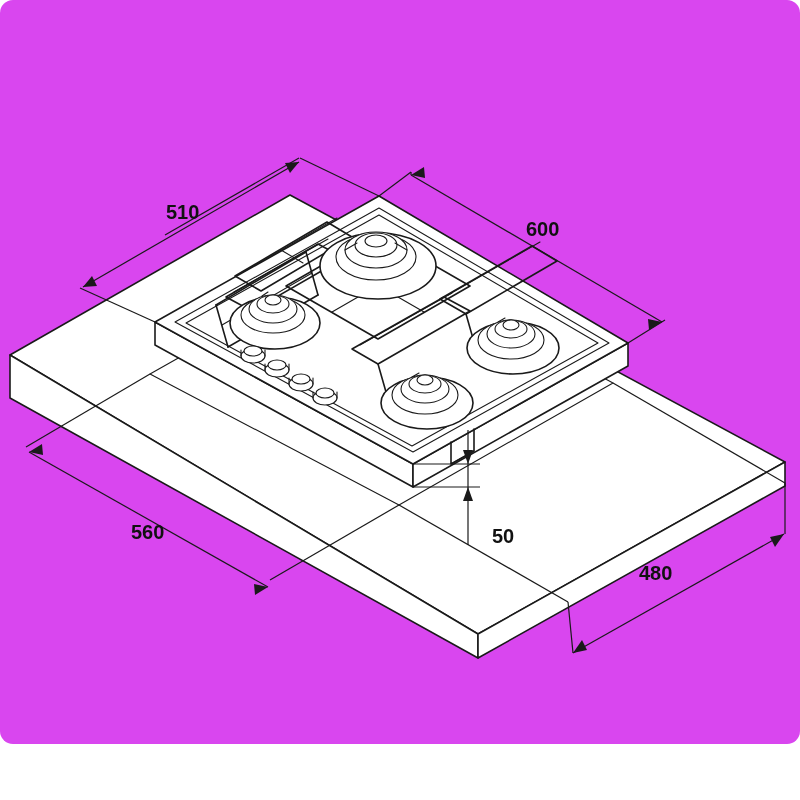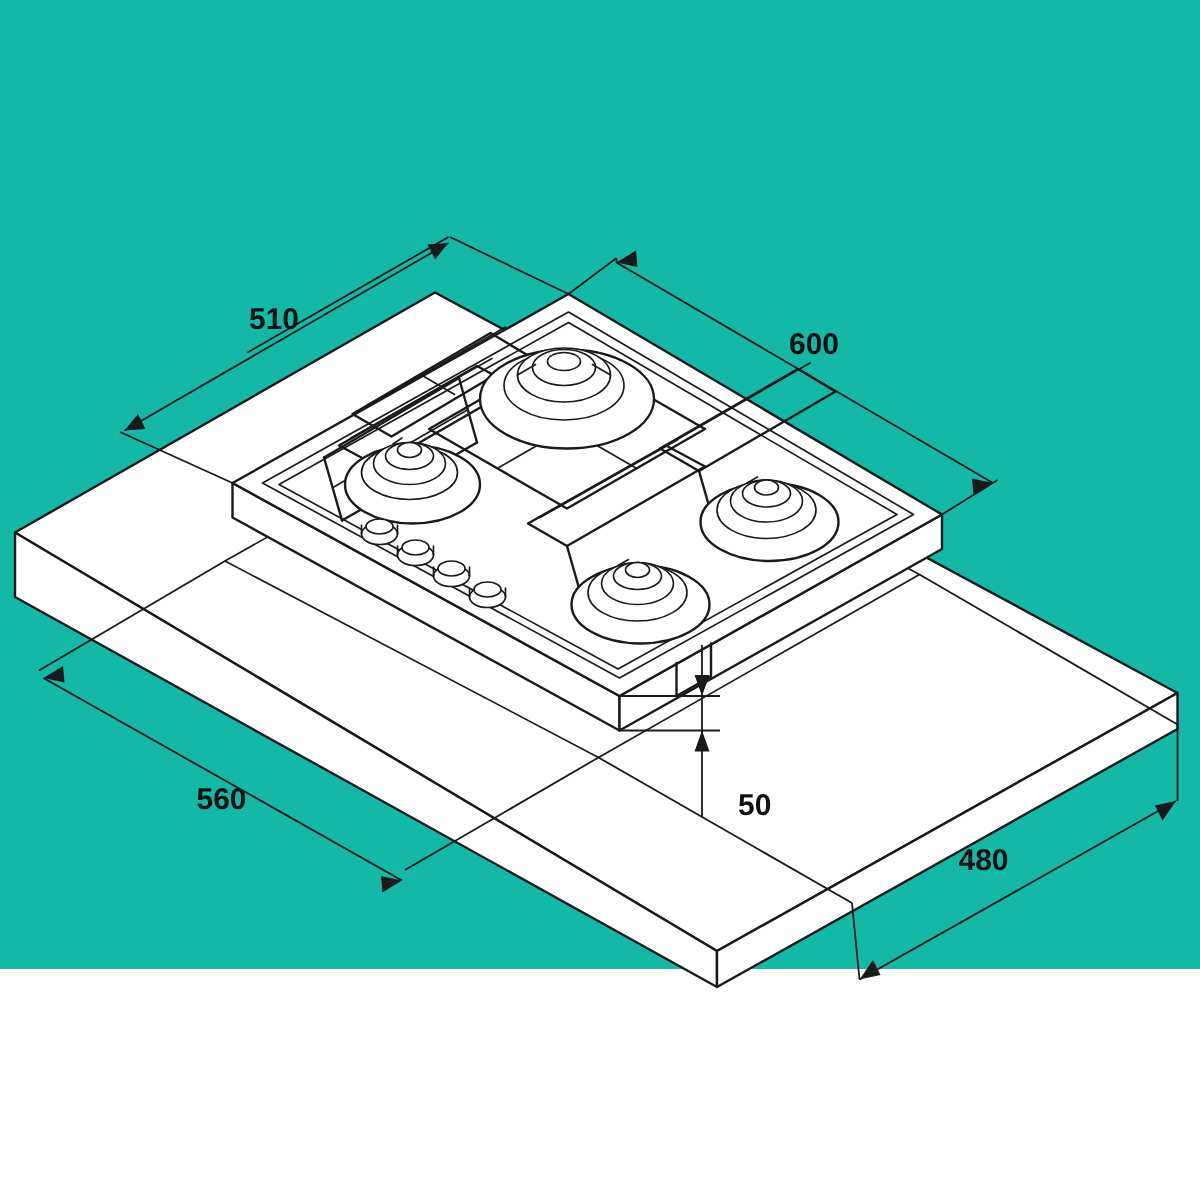--- a/index.html
+++ b/index.html
@@ -9,22 +9,23 @@
   }
   body {
     width: 800px;
     height: 800px;
     font-family: "Liberation Sans", sans-serif;
     overflow: hidden;
   }
   #diagram-root {
     position: relative;
     width: 800px;
-    height: 646px;
-    background: #14b8a6;
+    height: 744px;
+    background: #d946ef;
+    border-radius: 13px;
   }
   svg.drawing {
     position: absolute;
     top: 0;
     left: 0;
     width: 800px;
     height: 800px;
   }
   .ln {
     fill: none;

